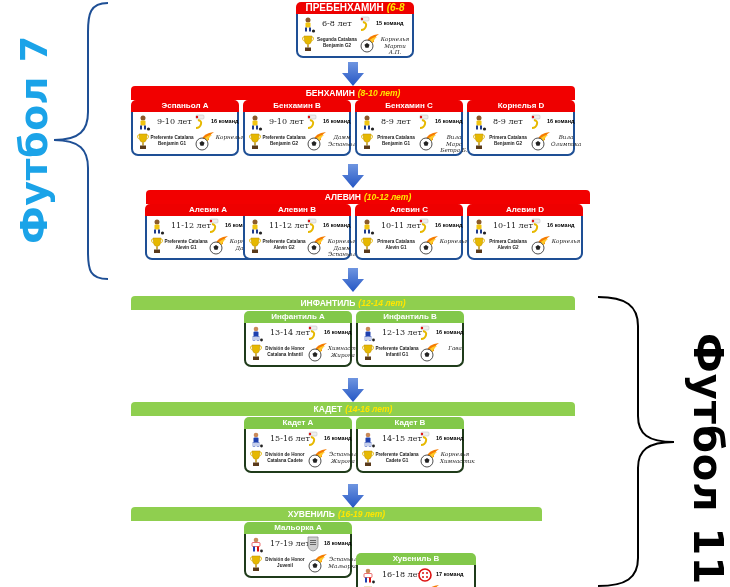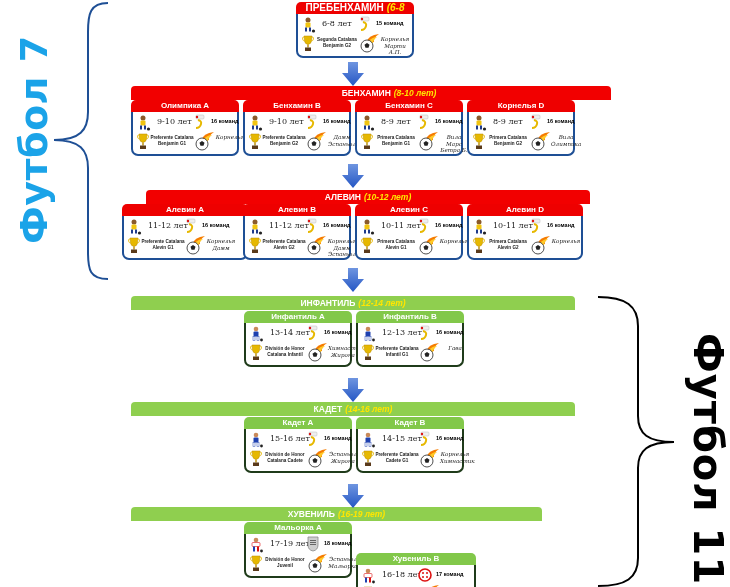--- a/index.html
+++ b/index.html
@@ -76,23 +76,23 @@
         <span class="league">Segunda Catalana Benjamin G2</span>
         <span class="ico-ball"><svg viewBox="0 0 20 20" width="20" height="20">
             <path d="M6,10 Q8,2 19,1 Q13,5 14,9 Z" fill="#f57c00"></path>
             <path d="M8,9 Q12,4 17,4 Q13,7 13,10 Z" fill="#ffca28"></path>
             <circle cx="7" cy="13" r="6" fill="#fff" stroke="#222" stroke-width="0.8"></circle>
             <path d="M7,10 L9.5,11.8 L8.5,14.8 L5.5,14.8 L4.5,11.8 Z" fill="#222"></path>
           </svg></span>
         <span class="clubs">Корнелья Марти А.П.</span>
       </div>
     </div>
-    <div class="bar red" style="left: 131px; top: 86px; width: 444px; padding-left: 36px;"><span>БЕНХАМИН</span><span class="age">(8-10 лет)</span></div>
+    <div class="bar red" style="left: 131px; top: 86px; width: 444px;"><span>БЕНХАМИН</span><span class="age">(8-10 лет)</span></div>
     <div class="card red" style="left: 131px; top: 100px; width: 108px;">
-      <div class="head">Олимпика А</div>
+      <div class="head">Эспаньол А</div>
       <div class="body">
         <span class="ico-player"><svg viewBox="0 0 14 16" width="14" height="16">
             <circle cx="6" cy="3" r="2.5" fill="#8a5a2b"></circle>
             <rect x="3.5" y="5.5" width="5" height="5" rx="1" fill="#f1c40f"></rect>
             <rect x="3" y="10.5" width="2" height="4" fill="#1e3a8a"></rect>
             <rect x="7" y="10.5" width="2" height="4" fill="#1e3a8a"></rect>
             <circle cx="11.5" cy="14" r="1.6" fill="#222"></circle>
           </svg></span>
         <span class="age-txt">9-10 лет</span>
         <span class="ico-badge"><svg viewBox="0 0 14 16" width="14" height="16">
@@ -214,21 +214,21 @@
         <span class="ico-ball"><svg viewBox="0 0 20 20" width="20" height="20">
             <path d="M6,10 Q8,2 19,1 Q13,5 14,9 Z" fill="#f57c00"></path>
             <path d="M8,9 Q12,4 17,4 Q13,7 13,10 Z" fill="#ffca28"></path>
             <circle cx="7" cy="13" r="6" fill="#fff" stroke="#222" stroke-width="0.8"></circle>
             <path d="M7,10 L9.5,11.8 L8.5,14.8 L5.5,14.8 L4.5,11.8 Z" fill="#222"></path>
           </svg></span>
         <span class="clubs">Вила Олимпика</span>
       </div>
     </div>
     <div class="bar red" style="left: 146px; top: 190px; width: 444px;"><span>АЛЕВИН</span><span class="age">(10-12 лет)</span></div>
-    <div class="card red" style="left: 122px; top: 204px; width: 126px;">
+    <div class="card red" style="left: 145px; top: 204px; width: 126px;">
       <div class="head">Алевин А</div>
       <div class="body">
         <span class="ico-player"><svg viewBox="0 0 14 16" width="14" height="16">
             <circle cx="6" cy="3" r="2.5" fill="#8a5a2b"></circle>
             <rect x="3.5" y="5.5" width="5" height="5" rx="1" fill="#f1c40f"></rect>
             <rect x="3" y="10.5" width="2" height="4" fill="#1e3a8a"></rect>
             <rect x="7" y="10.5" width="2" height="4" fill="#1e3a8a"></rect>
             <circle cx="11.5" cy="14" r="1.6" fill="#222"></circle>
           </svg></span>
         <span class="age-txt">11-12 лет</span>

